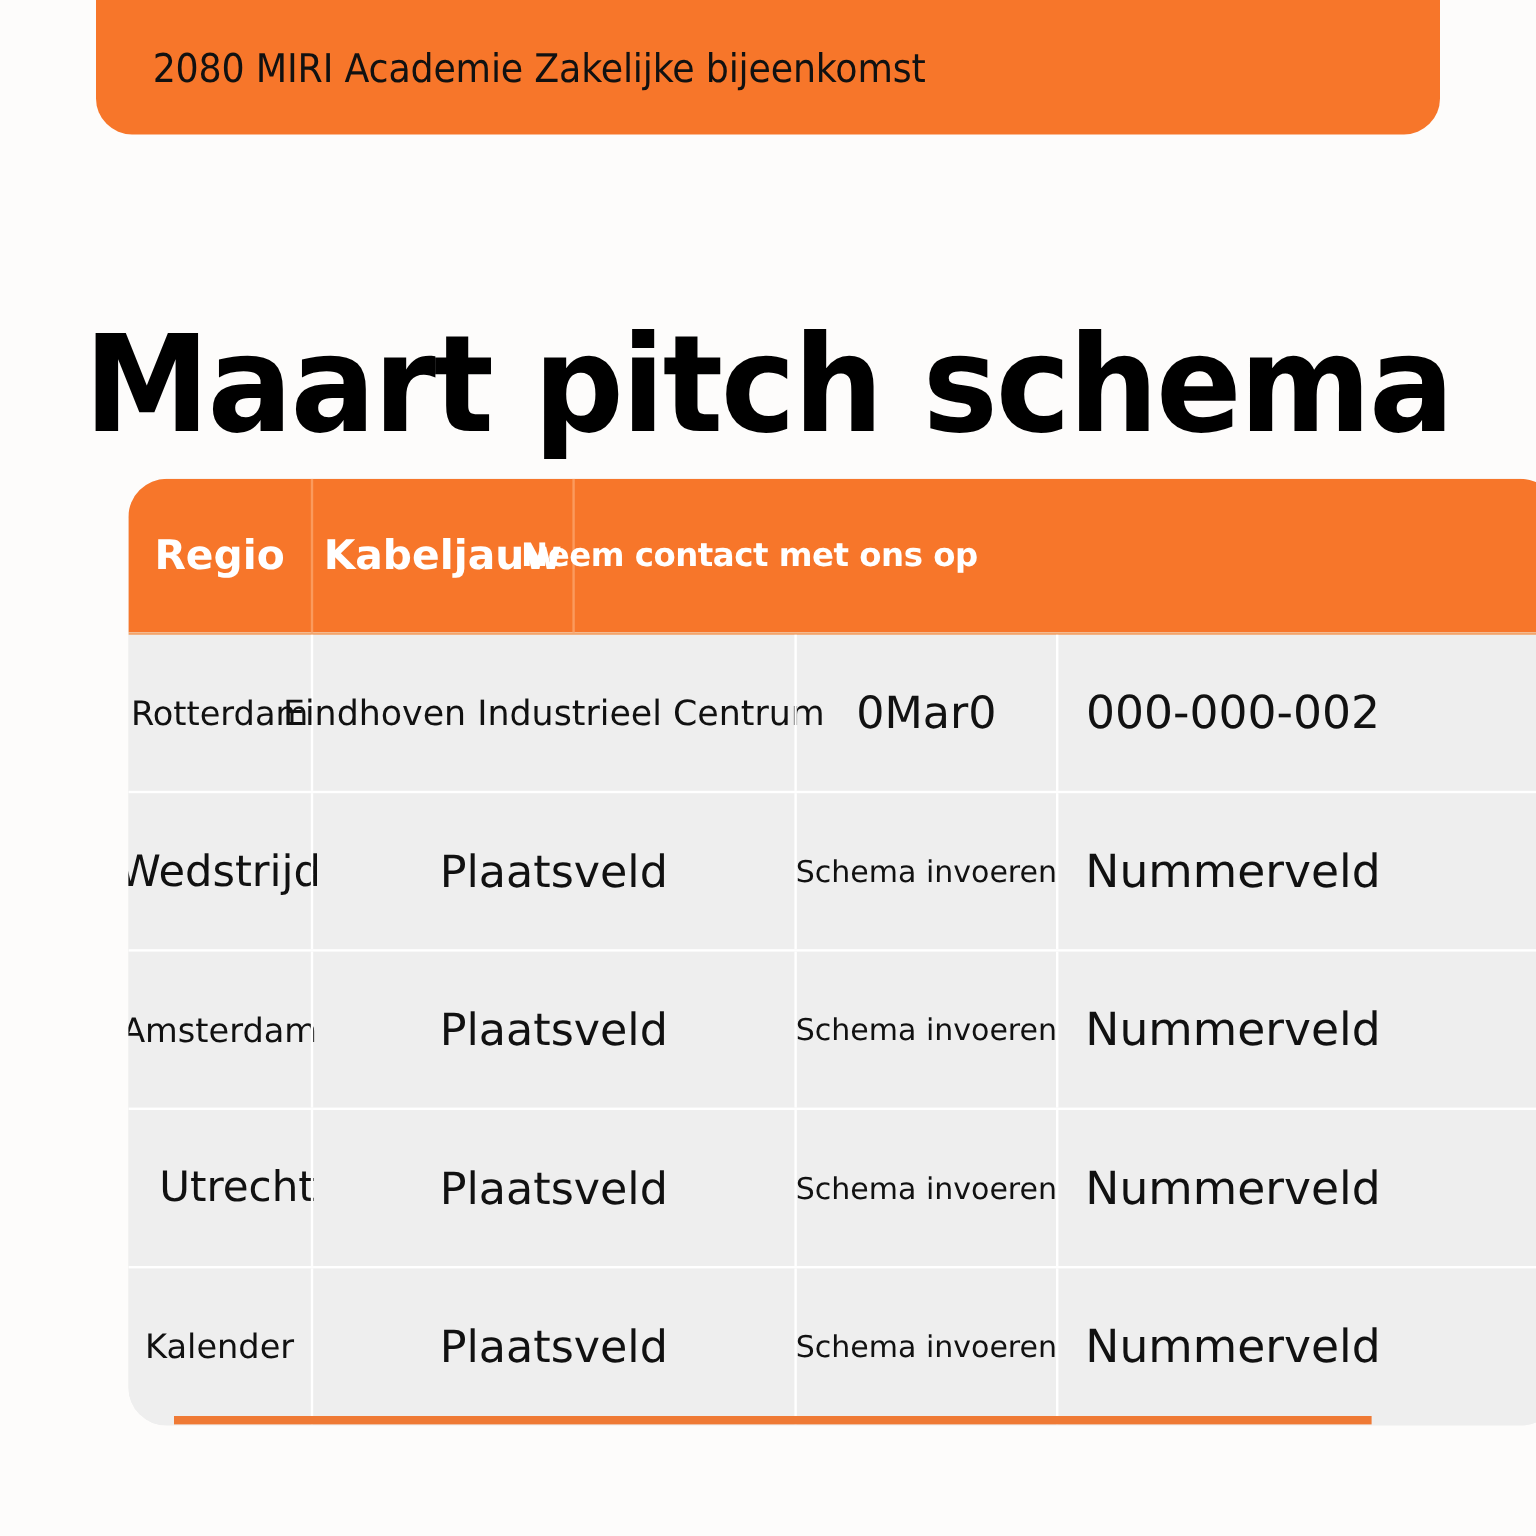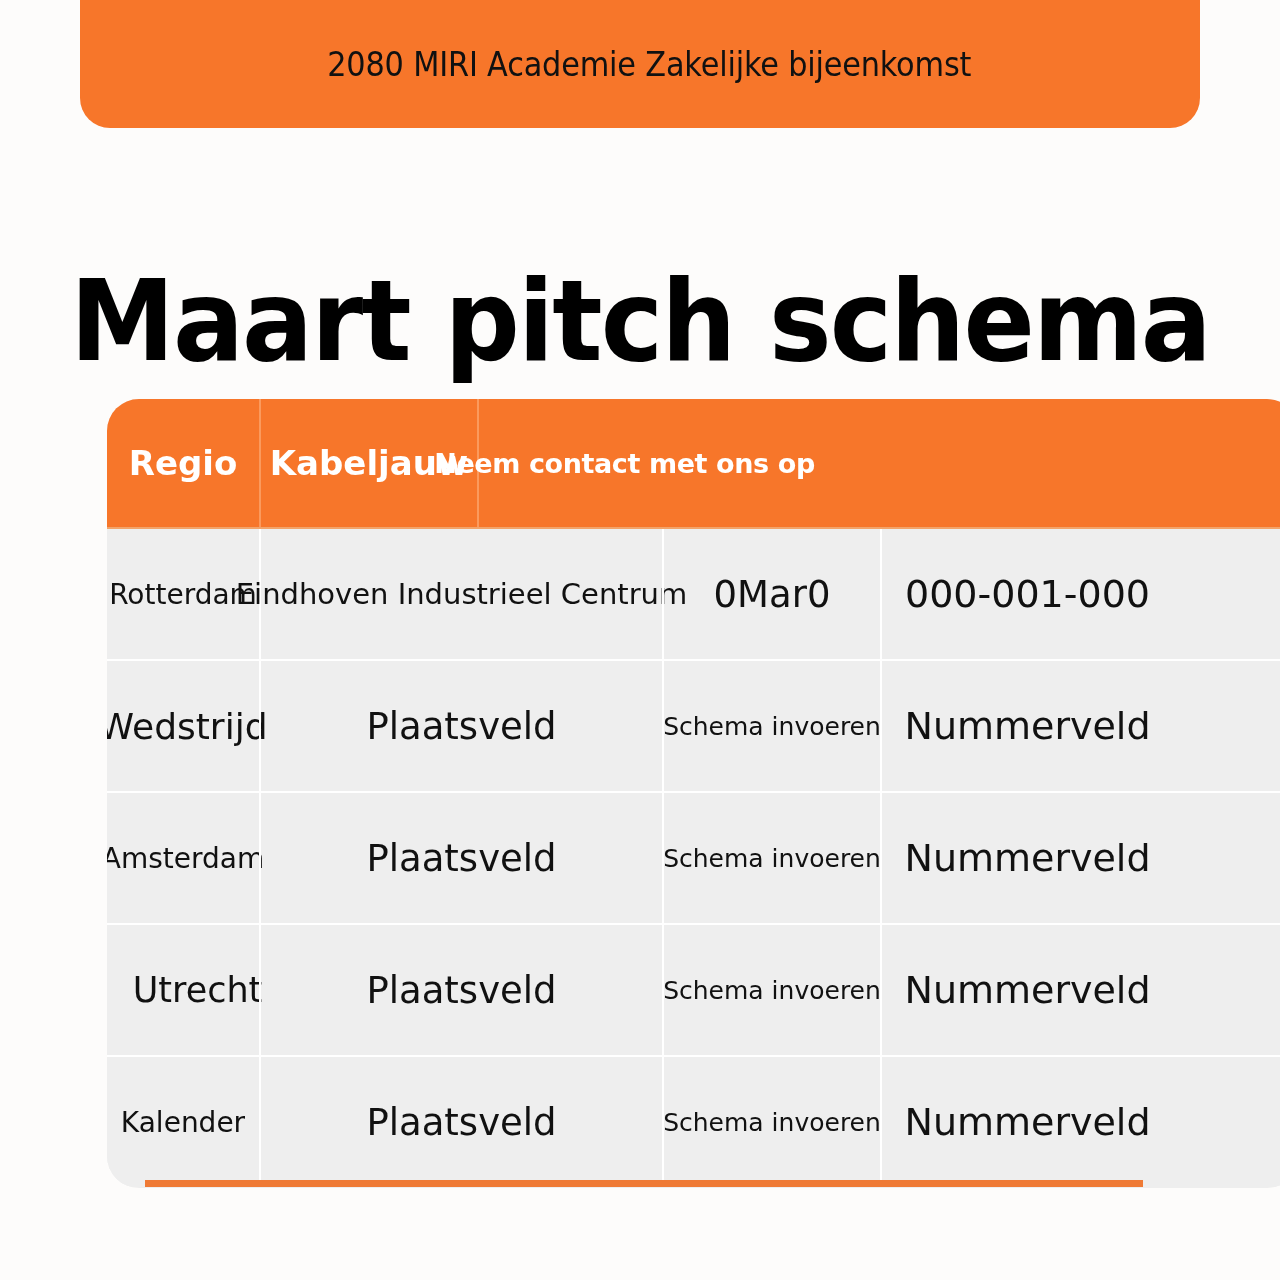--- a/index.html
+++ b/index.html
@@ -14,27 +14,26 @@
     overflow: hidden;
     position: relative;
   }
 
   
   .banner {
     position: absolute;
     left: 80px;
     top: 0;
     width: 1120px;
-    height: 128px;
+    height: 112px;
     background: #f7762a;
     border-radius: 0 0 30px 30px;
     box-sizing: border-box;
     display: flex;
     align-items: center;
-    justify-content: center;
   }
   .banner-title {
     color: #111111;
     font-size: 33px;
     font-family: "DejaVu Sans", sans-serif;
     font-weight: 400;
     letter-spacing: -0.2px;
     white-space: nowrap;
     transform: scaleX(0.92);
     padding-left: 20px;
@@ -158,21 +157,21 @@
     <div class="row head-row">
       <div class="cell c0">Regio</div>
       <div class="cell c2">Kabeljauw</div>
       <div class="cell c3">Neem contact met ons op</div>
     </div>
 
     <div class="row body-row first">
       <div class="cell c0 fs-region-sm">Rotterdam</div>
       <div class="cell c1 fs-place-sm">Eindhoven Industrieel Centrum</div>
       <div class="cell c2 fs-cal-lg">0Mar0</div>
-      <div class="cell c3 fs-num">000-001-000</div>
+      <div class="cell c3 fs-num">000-000-002</div>
     </div>
 
     <div class="row body-row">
       <div class="cell c0 fs-region-md">Wedstrijd</div>
       <div class="cell c1 fs-place-lg">Plaatsveld</div>
       <div class="cell c2 fs-cal-sm">Schema invoeren</div>
       <div class="cell c3 fs-num">Nummerveld</div>
     </div>
 
     <div class="row body-row">

